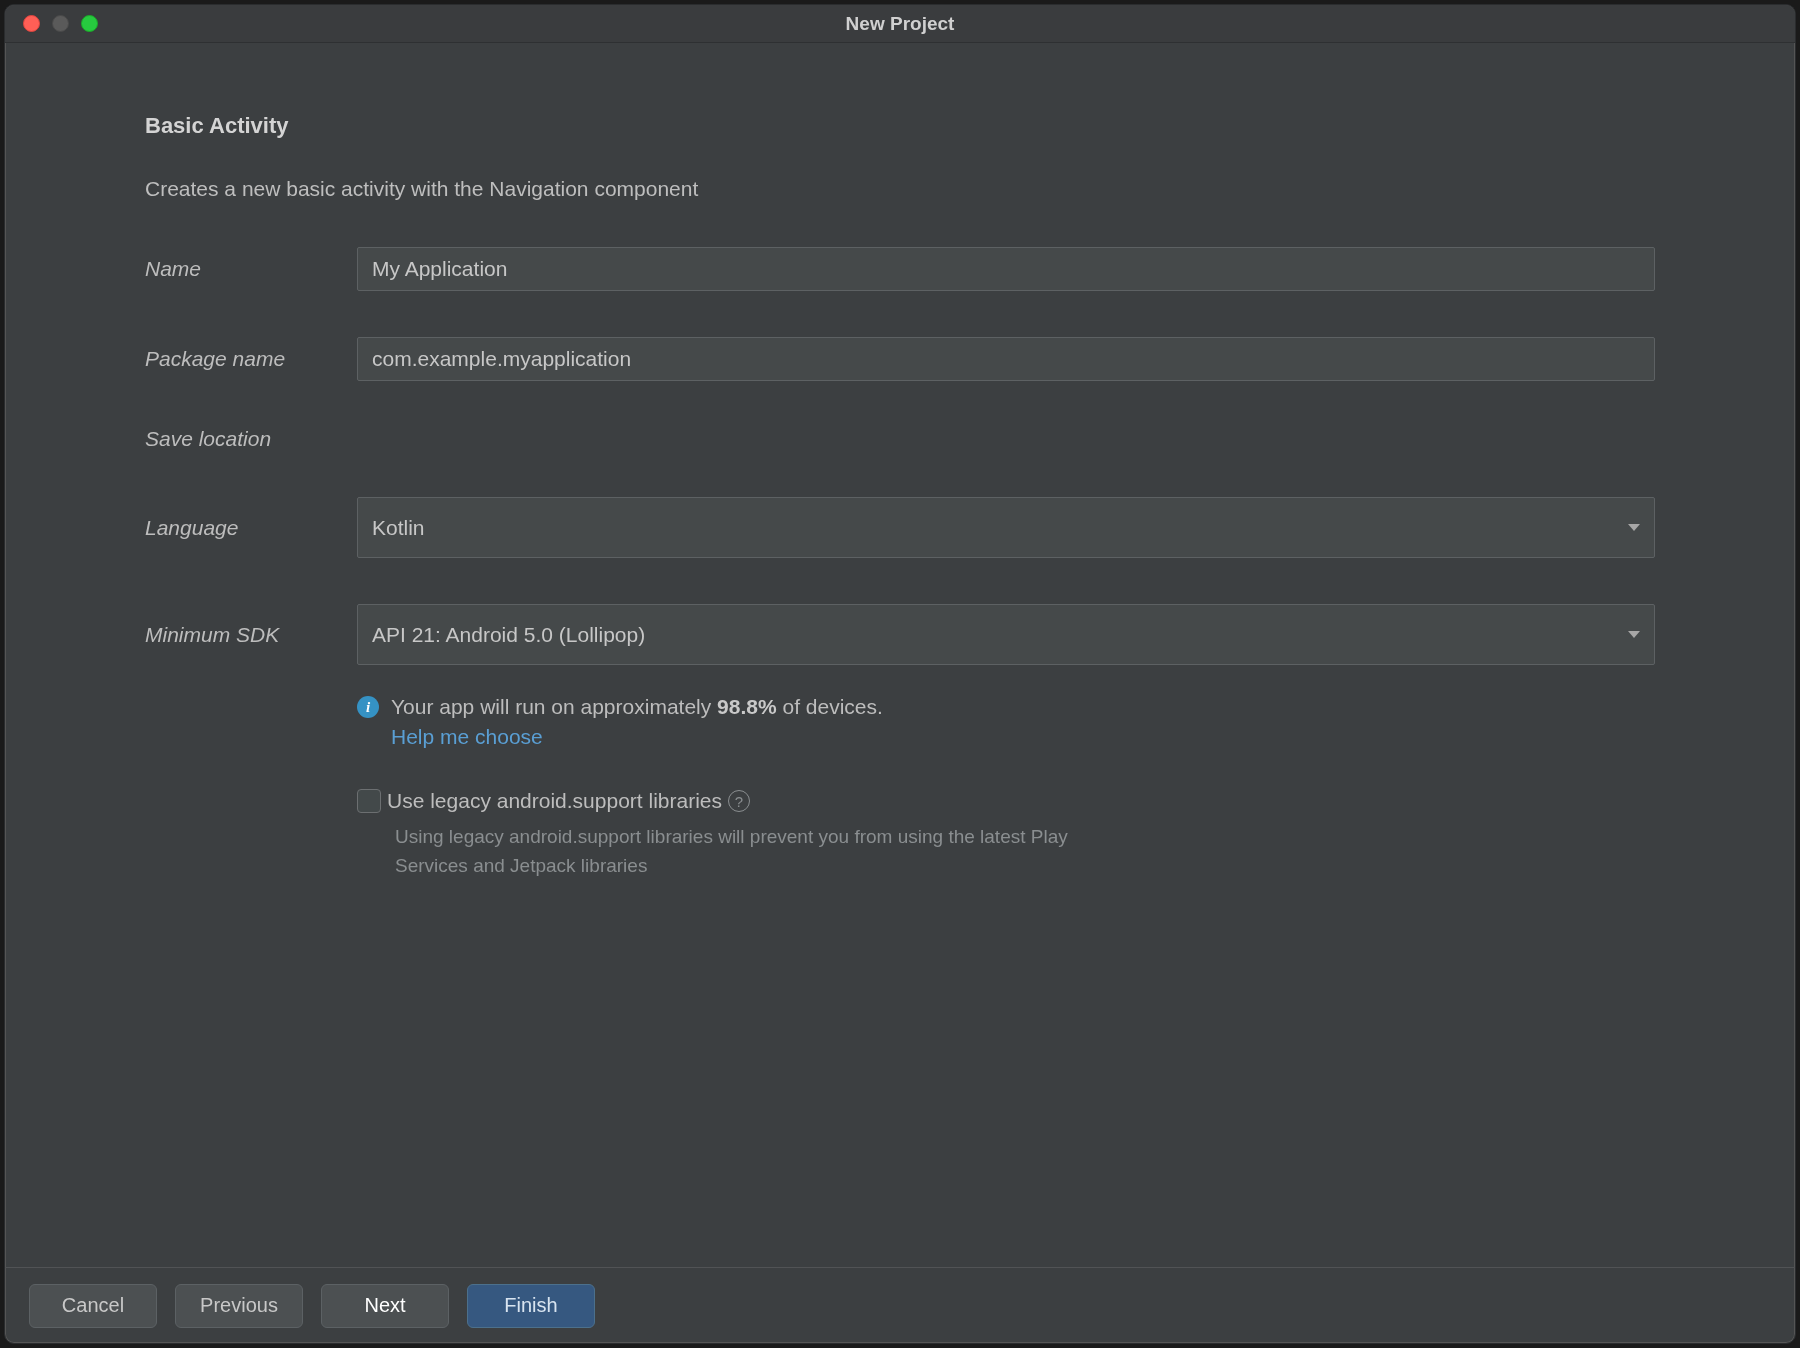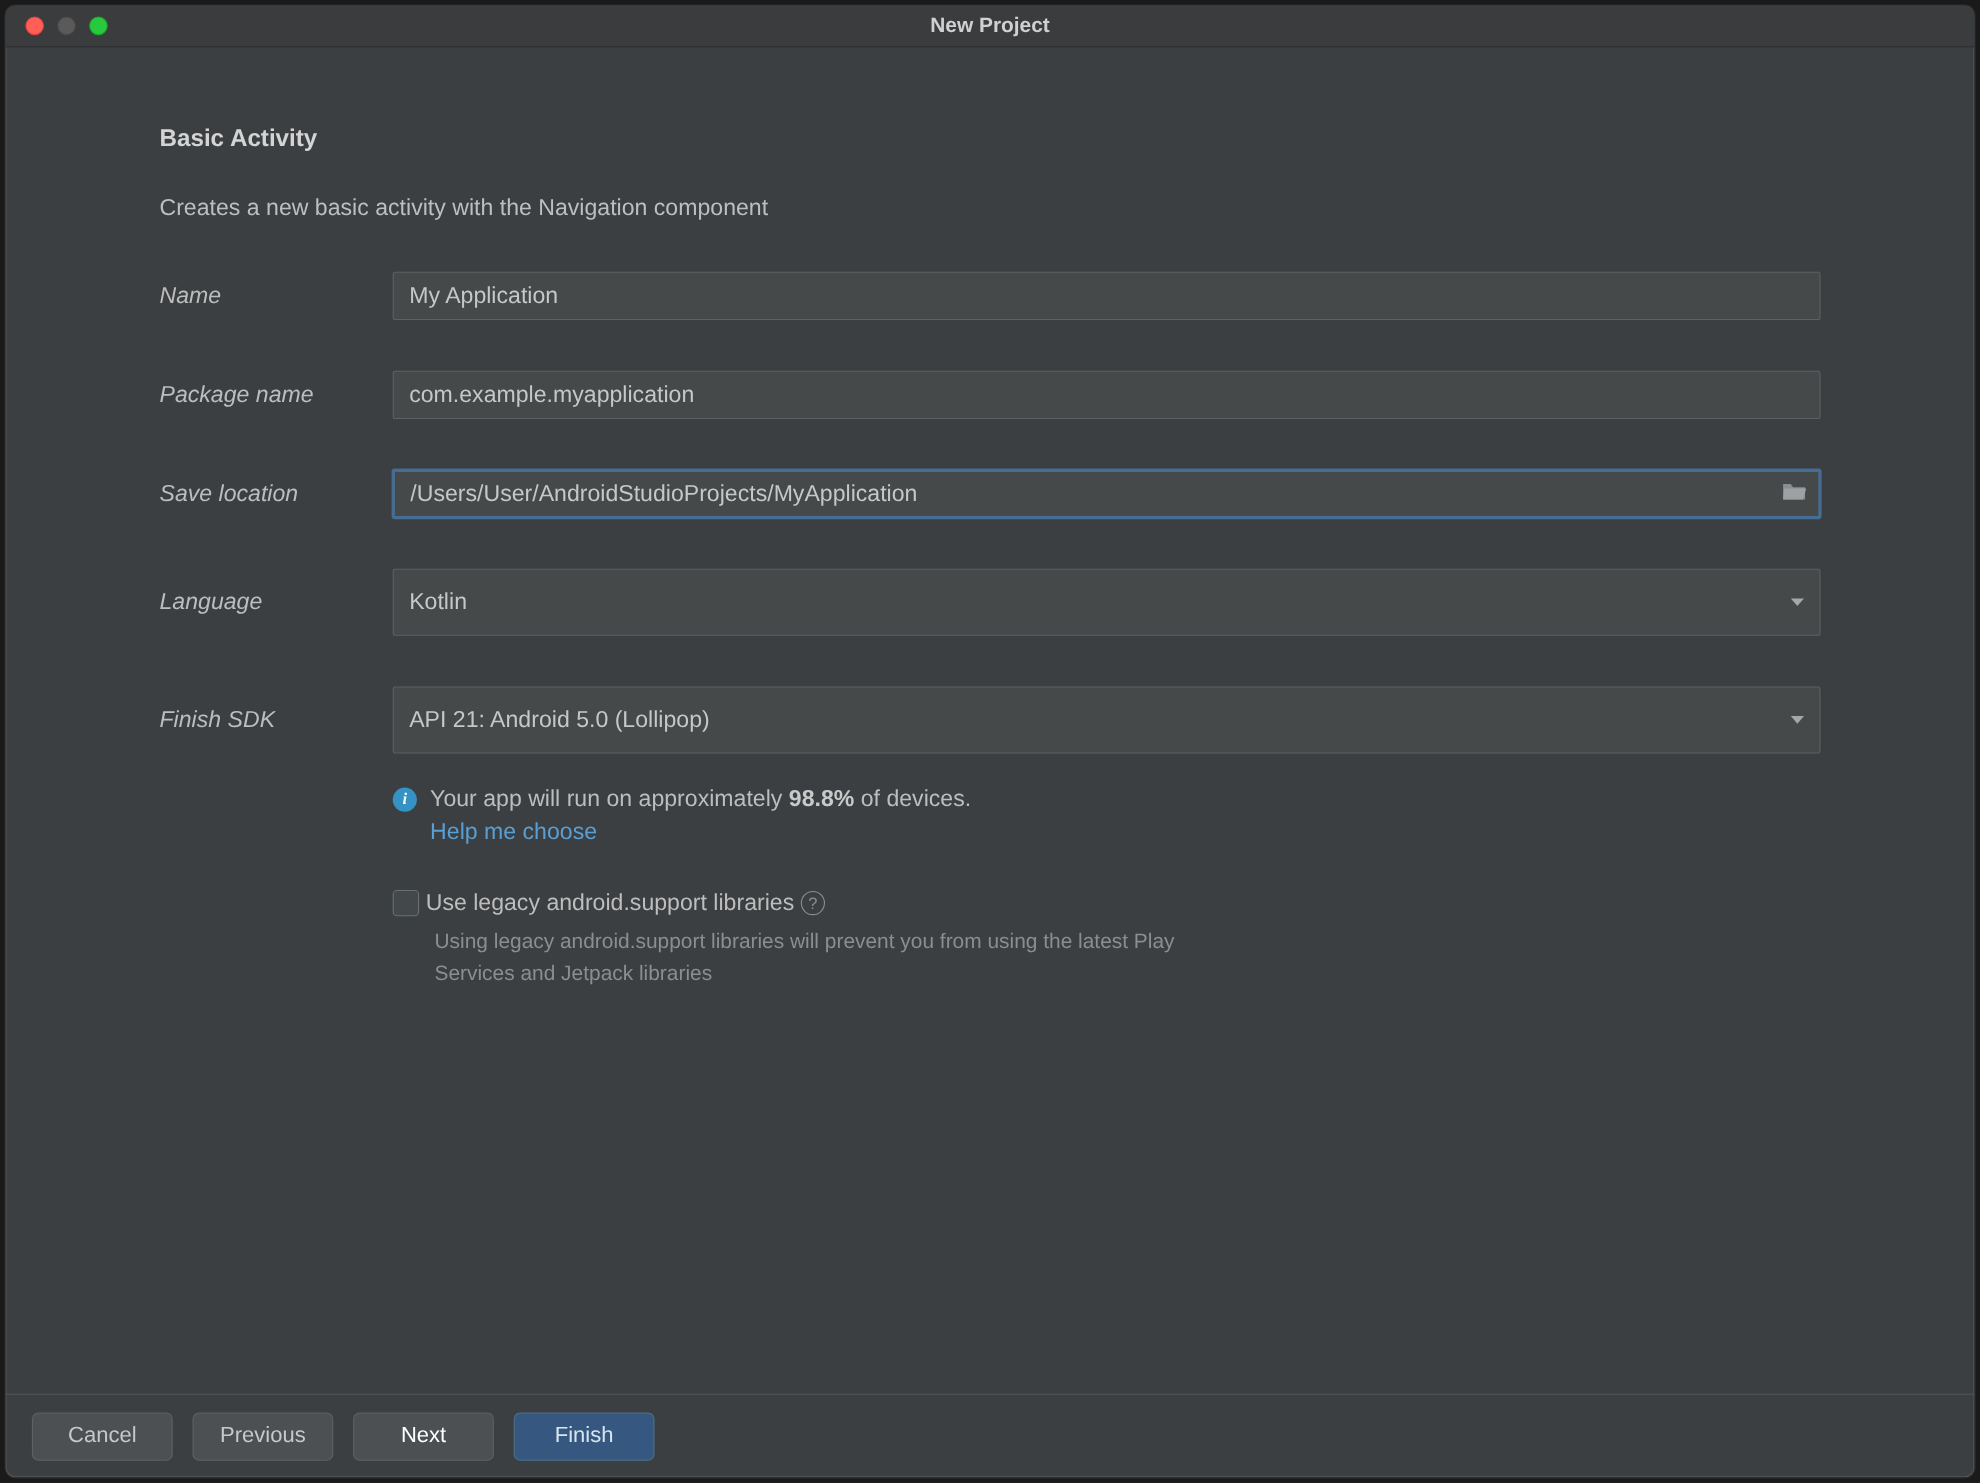--- a/index.html
+++ b/index.html
@@ -268,43 +268,34 @@
 
     <div class="form-row">
       <div class="label">Package name</div>
       <div class="field-wrap">
         <input class="input" spellcheck="false" value="com.example.myapplication" style="">
       </div>
     </div>
 
     <div class="form-row">
       <div class="label">Save location</div>
-      <div class="field-wrap">
-        <input class="input focused" spellcheck="false" value="/Users/User/AndroidStudioProjects/MyApplication" style="">
-        <span class="folder-icon">
-          <svg width="24" height="20" viewBox="0 0 24 20" fill="none">
-            <path d="M2 4 L2 18 L22 18 L22 7 L11 7 L9 4 Z" fill="#8a8e90"></path>
-            <path d="M3 8 L23 8 L20 18 L2 18 Z" fill="#9da1a3"></path>
-          </svg>
-        </span>
-      </div>
     </div>
 
     <div class="form-row">
       <div class="label">Language</div>
       <div class="field-wrap">
         <div class="select">
           <span>Kotlin</span>
           <span class="caret-down"></span>
         </div>
       </div>
     </div>
 
     <div class="form-row tight">
-      <div class="label">Finish SDK</div>
+      <div class="label">Minimum SDK</div>
       <div class="field-wrap">
         <div class="select">
           <span>API 21: Android 5.0 (Lollipop)</span>
           <span class="caret-down"></span>
         </div>
       </div>
     </div>
 
     <div class="info-block">
       <div class="info-row">

